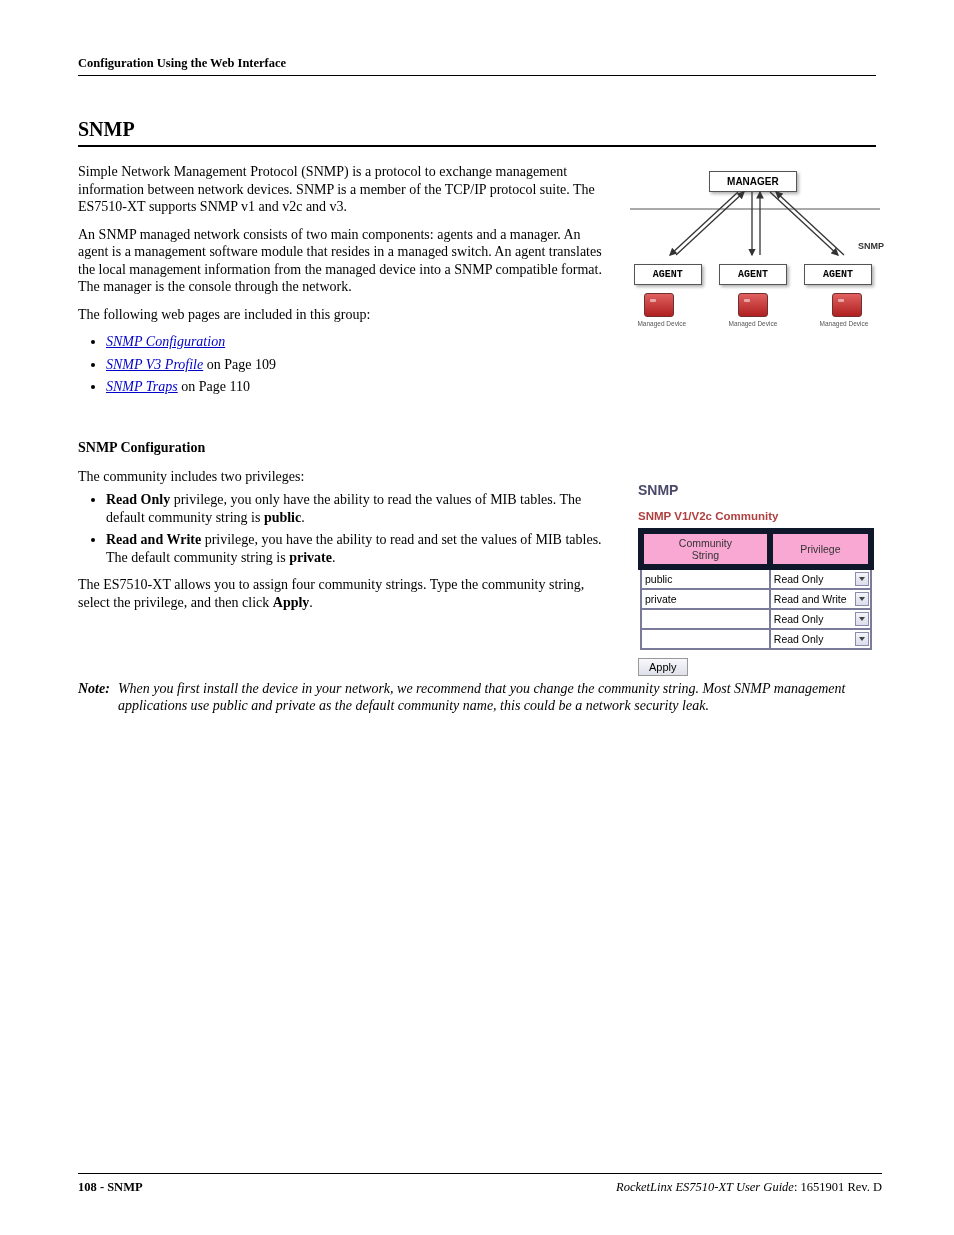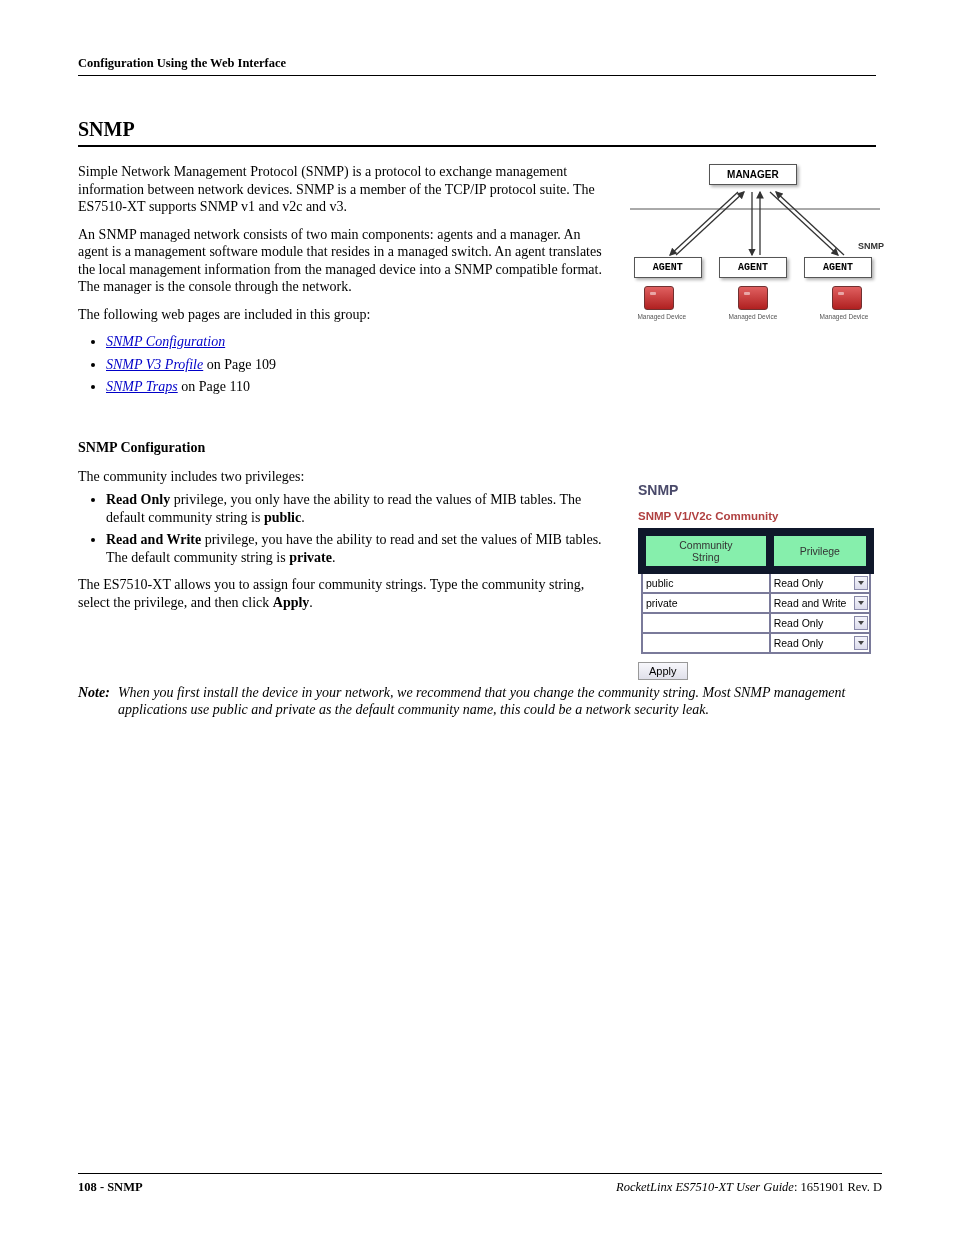--- a/index.html
+++ b/index.html
@@ -105,21 +105,21 @@
     border: 1px solid #555;
     padding: 4px 8px;
     font-size: 10px;
     font-weight: bold;
     background: #fff;
     text-align: center;
     box-shadow: 2px 2px 3px rgba(0,0,0,0.3);
   }
   .d-manager {
     width: 70px;
-    margin: 1px auto;
+    margin: 8px auto;
   }
   .d-agents {
     display: flex;
     justify-content: space-between;
     margin-top: 72px;
     padding: 0 4px;
     font-family: Liberation Mono, monospace;
   }
   .d-agent {
     width: 50px;
@@ -190,22 +190,22 @@
     font-weight: bold;
     color: #b04040;
     margin-bottom: 6px;
   }
   .snmp-table {
     border-collapse: collapse;
     width: 100%;
     font-size: 10.5px;
   }
   .snmp-table th {
-    border: 8px solid #0f172a;
-    background: #86efac;
+    border: 6px solid #0f172a;
+    background: #f9a8d4;
     font-weight: normal;
     padding: 3px 20px;
     color: #333;
   }
   .snmp-table td {
     border: 2px solid #7a7a9a;
     padding: 0;
     height: 18px;
     vertical-align: middle;
   }

